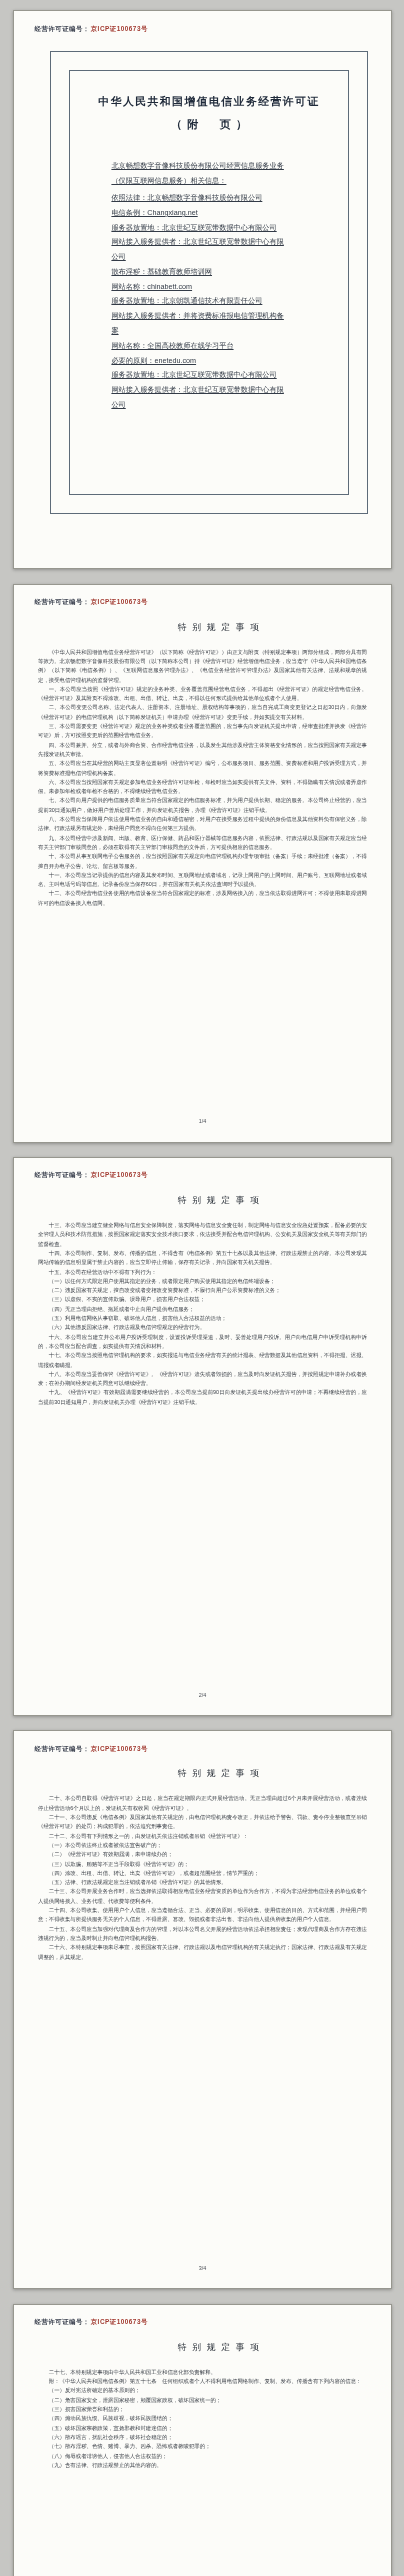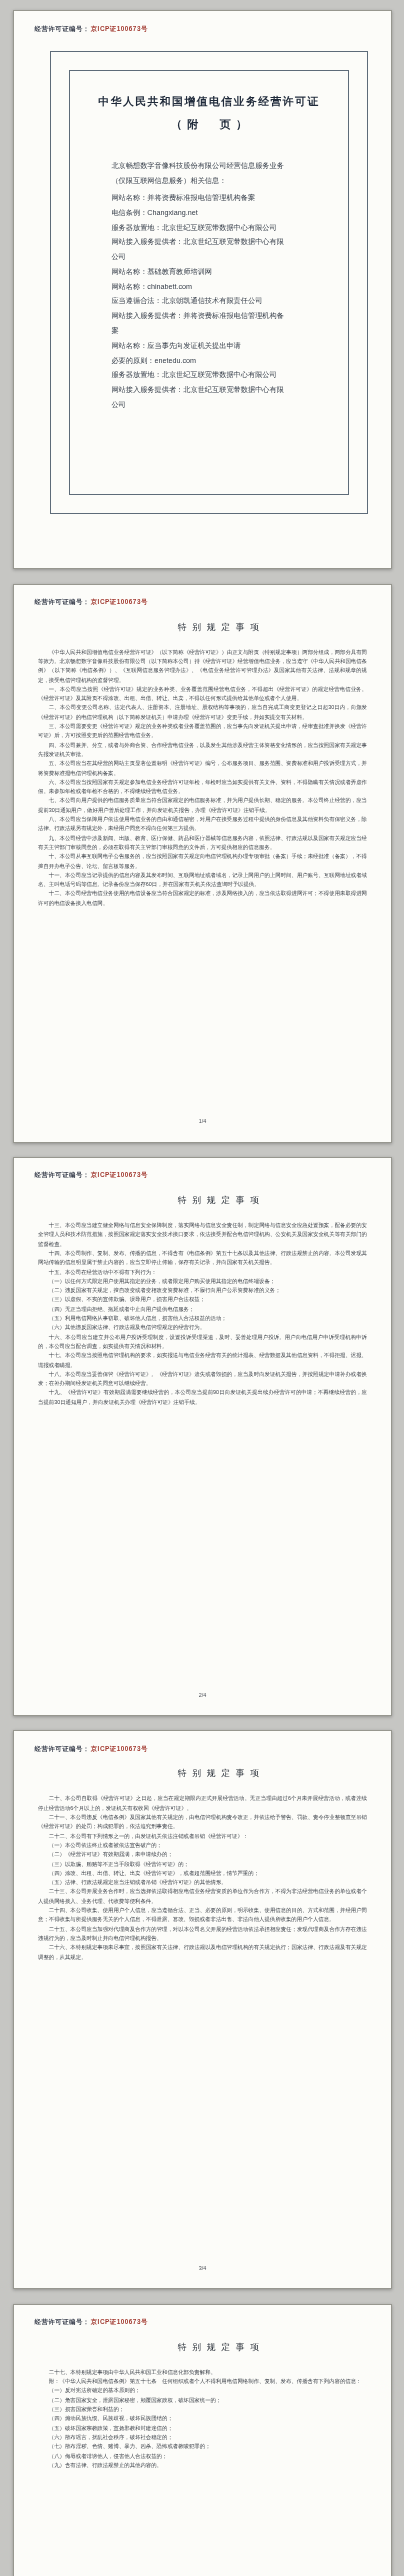--- a/index.html
+++ b/index.html
@@ -74,20 +74,21 @@
     text-indent: 5.2px;
     color: #1f2a3a;
     margin-top: 8.2px;
   }
   .cert-body {
     margin: 27px 0 0 27px;
     width: 174px;
     font-size: 7.2px;
     line-height: 2.05;
     color: #333b47;
+    text-decoration: underline;
   }
   .cert-intro { margin: 0 0 2.1px 0; }
   .cert-line  { margin: 0; }
 
   
   .prov-title {
     position: absolute;
     top: 37px;
     left: 16px;
     width: 100%;
@@ -129,29 +130,29 @@
     <div class="page-header">
       <span class="hdr-label">经营许可证编号：</span><span class="hdr-num">京ICP证100673号</span>
     </div>
     <div class="cert-frame">
       <div class="cert-frame-inner">
         <div class="cert-title">中华人民共和国增值电信业务经营许可证</div>
         <div class="cert-subtitle">（附　页）</div>
         <div class="cert-body">
           <p class="cert-intro">北京畅想数字音像科技股份有限公司经营信息服务业务（仅限互联网信息服务）相关信息：</p>
           <div>
-              <p class="cert-line">网站名称：并将资费标准报电信管理机构备案</p>
+              <p class="cert-line">依照法律：北京畅想数字音像科技股份有限公司</p>
               <p class="cert-line">电信条例：Changxiang.net</p>
               <p class="cert-line">服务器放置地：北京世纪互联宽带数据中心有限公司</p>
               <p class="cert-line">网站接入服务提供者：北京世纪互联宽带数据中心有限公司</p>
-              <p class="cert-line">网站名称：基础教育教师培训网</p>
+              <p class="cert-line">散布淫秽：基础教育教师培训网</p>
               <p class="cert-line">网站名称：chinabett.com</p>
-              <p class="cert-line">应当遵循合法：北京朝凯通信技术有限责任公司</p>
+              <p class="cert-line">服务器放置地：北京朝凯通信技术有限责任公司</p>
               <p class="cert-line">网站接入服务提供者：并将资费标准报电信管理机构备案</p>
-              <p class="cert-line">网站名称：应当事先向发证机关提出申请</p>
+              <p class="cert-line">网站名称：全国高校教师在线学习平台</p>
               <p class="cert-line">必要的原则：enetedu.com</p>
               <p class="cert-line">服务器放置地：北京世纪互联宽带数据中心有限公司</p>
               <p class="cert-line">网站接入服务提供者：北京世纪互联宽带数据中心有限公司</p>
             </div>
         </div>
       </div>
     </div>
   </div>
 
   <div class="page">

